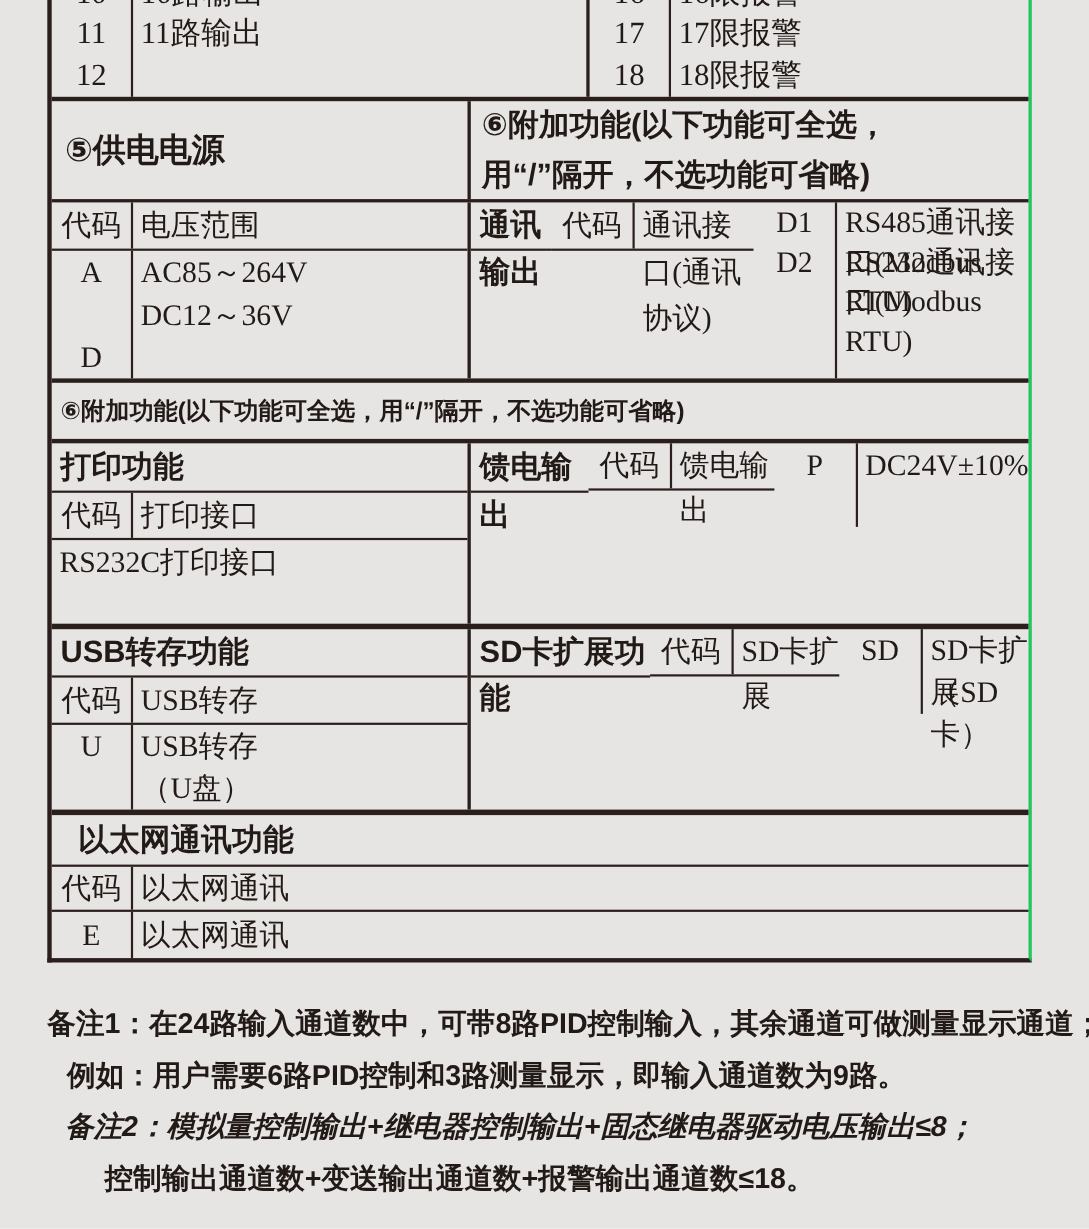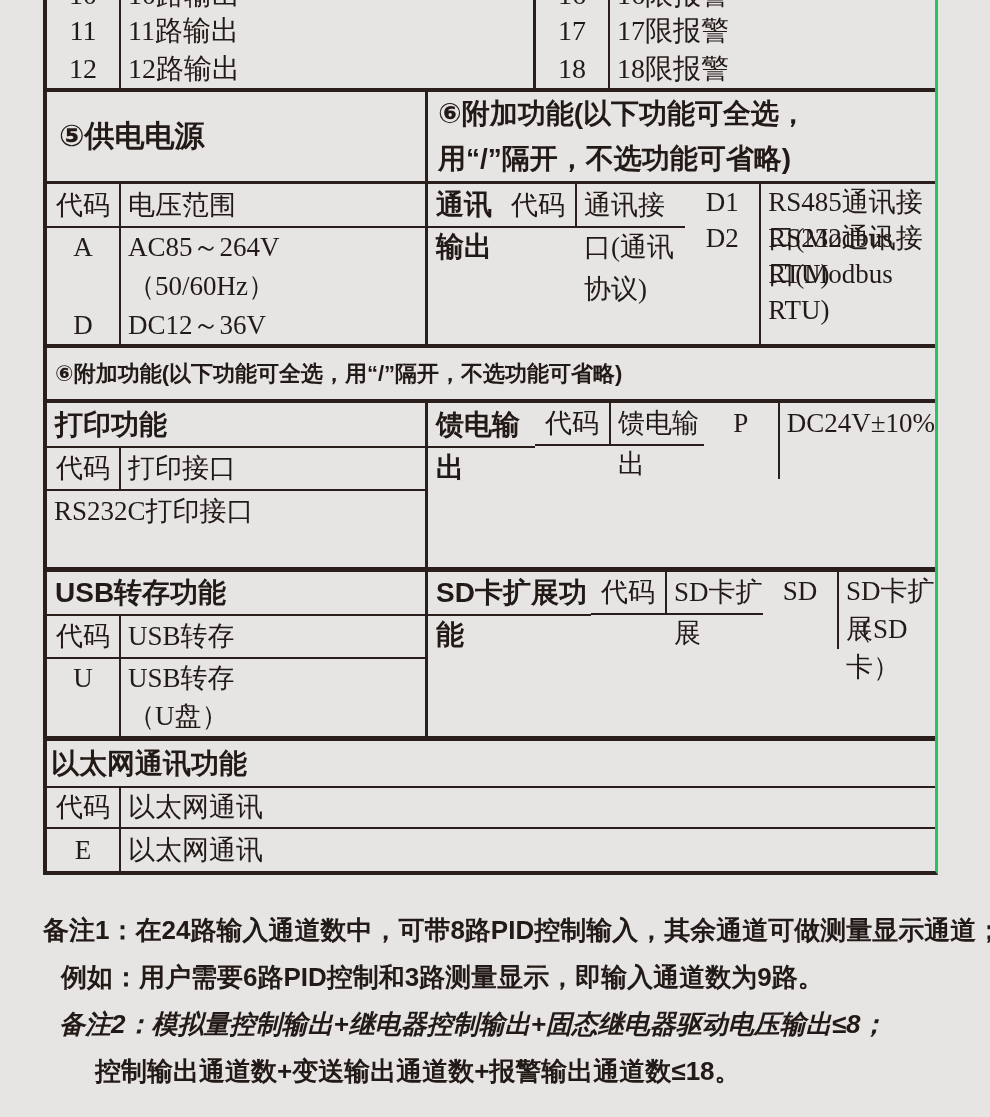--- a/index.html
+++ b/index.html
@@ -70,21 +70,21 @@
   .printfeed{border-top:4px solid #2a1f1c;}
   .printfeed .data{height:76px;}
   .printfeed .dline{height:40px;line-height:40px;}
   .usbsd{border-top:5px solid #2a1f1c;}
   .usbsd .part-title{height:42px;line-height:42px;}
   .usbsd .data{height:77px;}
   .usbsd .dline{height:38px;line-height:38px;}
 
   
   .eth{border-top:5px solid #2a1f1c;}
-  .eth-title{height:45px;line-height:45px;padding-left:4px;font-size:28px;border-bottom:2px solid #2a1f1c;}
+  .eth-title{height:45px;line-height:45px;padding-left:24px;font-size:28px;border-bottom:2px solid #2a1f1c;}
   .eth-hdr{display:flex;height:39px;line-height:39px;font-size:27px;border-bottom:2px solid #2a1f1c;}
   .eth-data{display:flex;height:42px;line-height:42px;font-size:27px;}
 
   
   .notes{position:absolute;left:43px;top:915px;width:900px;
     font-family:"Liberation Sans","DejaVu Sans",sans-serif;font-weight:700;
     font-size:26px;color:#221a16;}
   .note-line{line-height:30px;margin-bottom:17px;white-space:nowrap;}
   .note-ind-0{margin-left:0;}
   .note-ind-1{margin-left:18px;}
@@ -104,21 +104,20 @@
             <span>10</span>
           </div>
         <div class="tline">11</div>
         <div class="tline">12</div>
       </div>
       <div class="cell tt-desc1">
         <div class="clip">
             <span>10路输出</span>
           </div>
         <div class="tline">11路输出</div>
-        <div class="tline">12路输出</div>
       </div>
       <div class="cell tt-code2">
         <div class="clip">
             <span>16</span>
           </div>
         <div class="tline">17</div>
         <div class="tline">18</div>
       </div>
       <div class="cell tt-desc2">
         <div class="clip">
@@ -144,21 +143,20 @@
           <div class="descL">电压范围</div>
         </div>
         <div class="power-data">
           <div class="pd-code">
             <div class="pline">A</div>
             <div class="pline"></div>
             <div class="pline">D</div>
           </div>
           <div class="pd-desc">
             <div class="pline">AC85～264V</div>
-            <div class="pline">（50/60Hz）</div>
             <div class="pline">DC12～36V</div>
           </div>
         </div>
       </div>
       <div class="halfR">
         <div class="titlerow bold">通讯输出</div>
         <div class="hrow">
           <div class="codeR">代码</div>
           <div class="descR">通讯接口(通讯协议)</div>
         </div>

